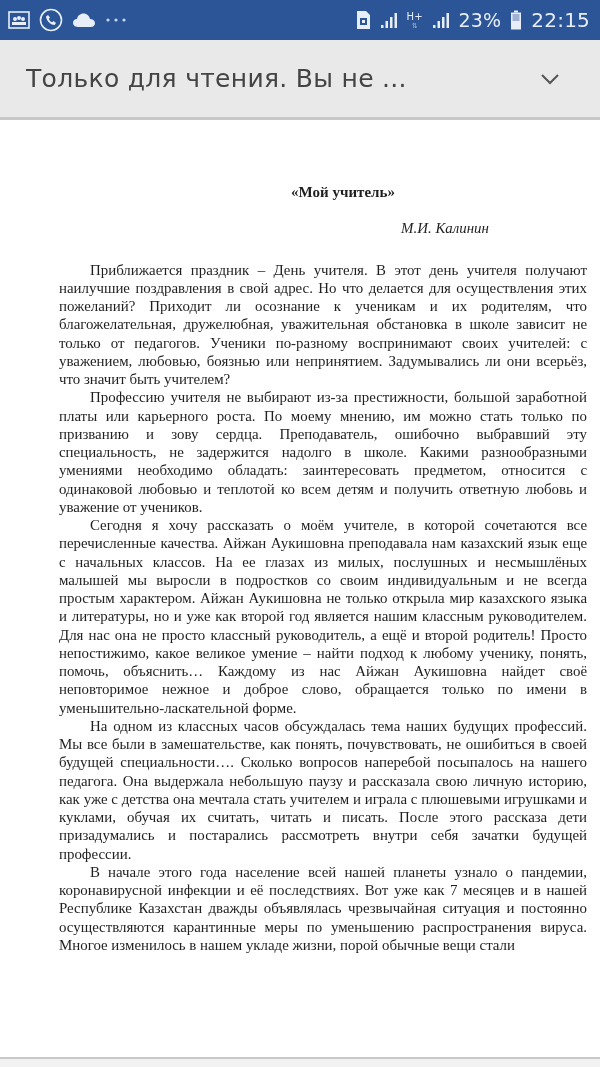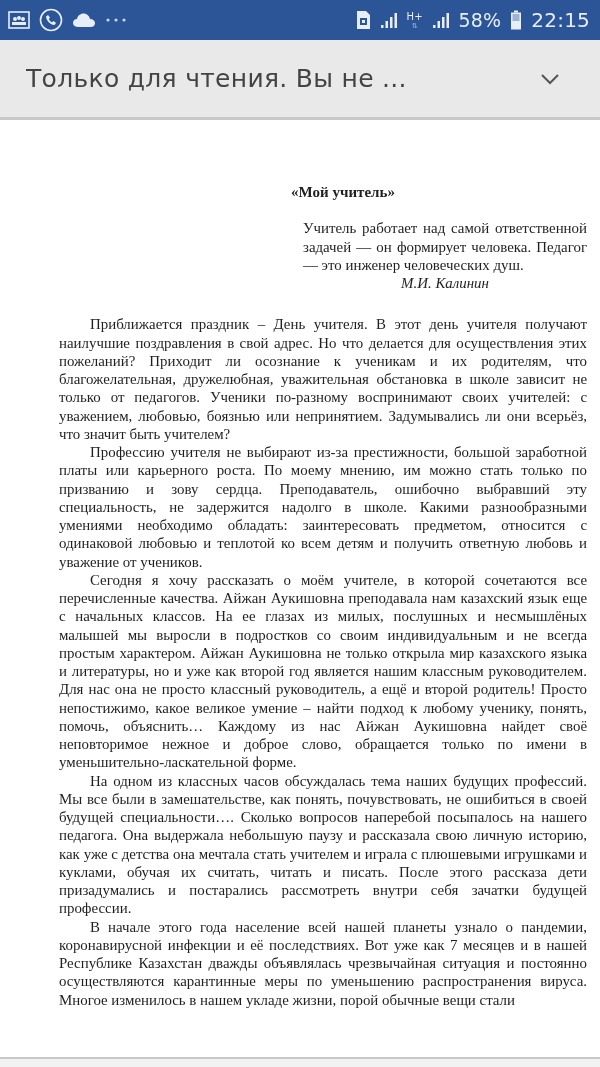--- a/index.html
+++ b/index.html
@@ -110,21 +110,21 @@
       <span style="font-size:7px;color:#9fb2d4;">⇅</span>
     </span>
     <span class="sb-icon">
       <svg width="18" height="18" viewBox="0 0 18 18">
           <rect x="1" y="14" width="2.5" height="3" fill="#e8eef8"></rect>
           <rect x="5.5" y="10" width="2.5" height="7" fill="#e8eef8"></rect>
           <rect x="10" y="6" width="2.5" height="11" fill="#e8eef8"></rect>
           <rect x="14.5" y="2" width="2.5" height="15" fill="#e8eef8"></rect>
         </svg>
     </span>
-    <span class="sb-text">58%</span>
+    <span class="sb-text">23%</span>
     <span class="sb-icon">
       <svg width="12" height="20" viewBox="0 0 12 20">
           <rect x="4" y="0.5" width="4" height="2" fill="#e8eef8"></rect>
           <rect x="1" y="2.5" width="10" height="17" fill="#e8eef8"></rect>
           <rect x="2.5" y="4" width="7" height="7" fill="#9fb2d4"></rect>
         </svg>
     </span>
     <span class="sb-text sb-time">22:15</span>
   </div>
 </div>
@@ -135,21 +135,20 @@
     <svg width="20" height="12" viewBox="0 0 20 12">
         <path d="M2 2 L10 10 L18 2" fill="none" stroke="#555555" stroke-width="2"></path>
       </svg>
   </span>
 </div>
 
 <div class="doc-viewer">
   <div class="doc-page">
     <div class="doc-title">«Мой учитель»</div>
     <div class="epigraph">
-      <div>Учитель работает над самой ответственной задачей — он формирует человека. Педагог — это инженер человеческих душ.</div>
       <div class="epigraph-author">М.И. Калинин</div>
     </div>
     <p class="para">Приближается праздник – День учителя. В этот день учителя получают наилучшие поздравления в свой адрес. Но что делается для осуществления этих пожеланий? Приходит ли осознание к ученикам и их родителям, что благожелательная, дружелюбная, уважительная обстановка в школе зависит не только от педагогов. Ученики по-разному воспринимают своих учителей: с уважением, любовью, боязнью или непринятием. Задумывались ли они всерьёз, что значит быть учителем?</p>
     <p class="para">Профессию учителя не выбирают из-за престижности, большой заработной платы или карьерного роста. По моему мнению, им можно стать только по призванию и зову сердца. Преподаватель, ошибочно выбравший эту специальность, не задержится надолго в школе. Какими разнообразными умениями необходимо обладать: заинтересовать предметом, относится с одинаковой любовью и теплотой ко всем детям и получить ответную любовь и уважение от учеников.</p>
     <p class="para">Сегодня я хочу рассказать о моём учителе, в которой сочетаются все перечисленные качества. Айжан Аукишовна преподавала нам казахский язык еще с начальных классов. На ее глазах из милых, послушных и несмышлёных малышей мы выросли в подростков со своим индивидуальным и не всегда простым характером. Айжан Аукишовна не только открыла мир казахского языка и литературы, но и уже как второй год является нашим классным руководителем. Для нас она не просто классный руководитель, а ещё и второй родитель! Просто непостижимо, какое великое умение – найти подход к любому ученику, понять, помочь, объяснить… Каждому из нас Айжан Аукишовна найдет своё неповторимое нежное и доброе слово, обращается только по имени в уменьшительно-ласкательной форме.</p>
     <p class="para">На одном из классных часов обсуждалась тема наших будущих профессий. Мы все были в замешательстве, как понять, почувствовать, не ошибиться в своей будущей специальности…. Сколько вопросов наперебой посыпалось на нашего педагога. Она выдержала небольшую паузу и рассказала свою личную историю, как уже с детства она мечтала стать учителем и играла с плюшевыми игрушками и куклами, обучая их считать, читать и писать. После этого рассказа дети призадумались и постарались рассмотреть внутри себя зачатки будущей профессии.</p>
     <p class="para">В начале этого года население всей нашей планеты узнало о пандемии, коронавирусной инфекции и её последствиях. Вот уже как 7 месяцев и в нашей Республике Казахстан дважды объявлялась чрезвычайная ситуация и постоянно осуществляются карантинные меры по уменьшению распространения вируса. Многое изменилось в нашем укладе жизни, порой обычные вещи стали</p>
   </div>
 </div>
 

